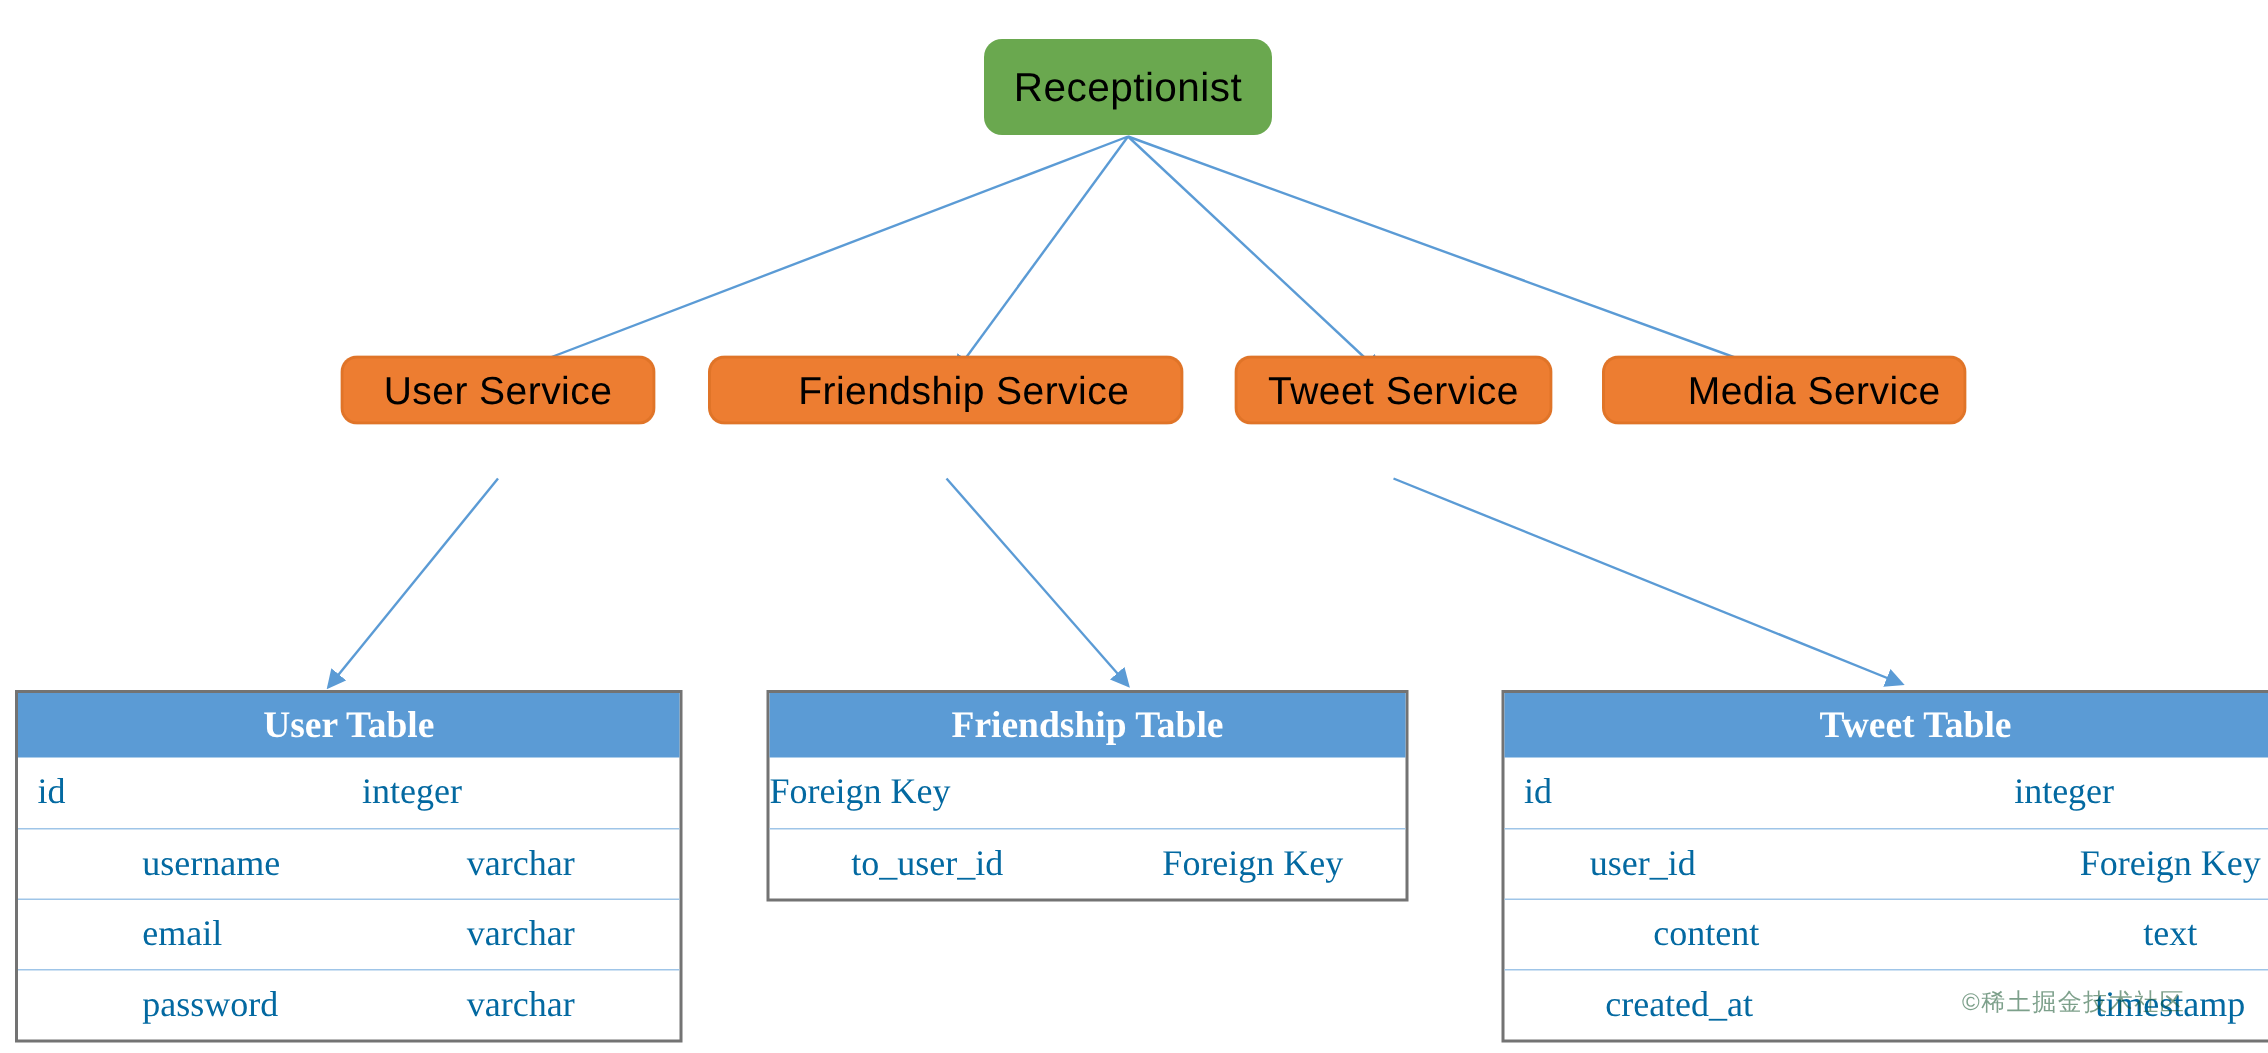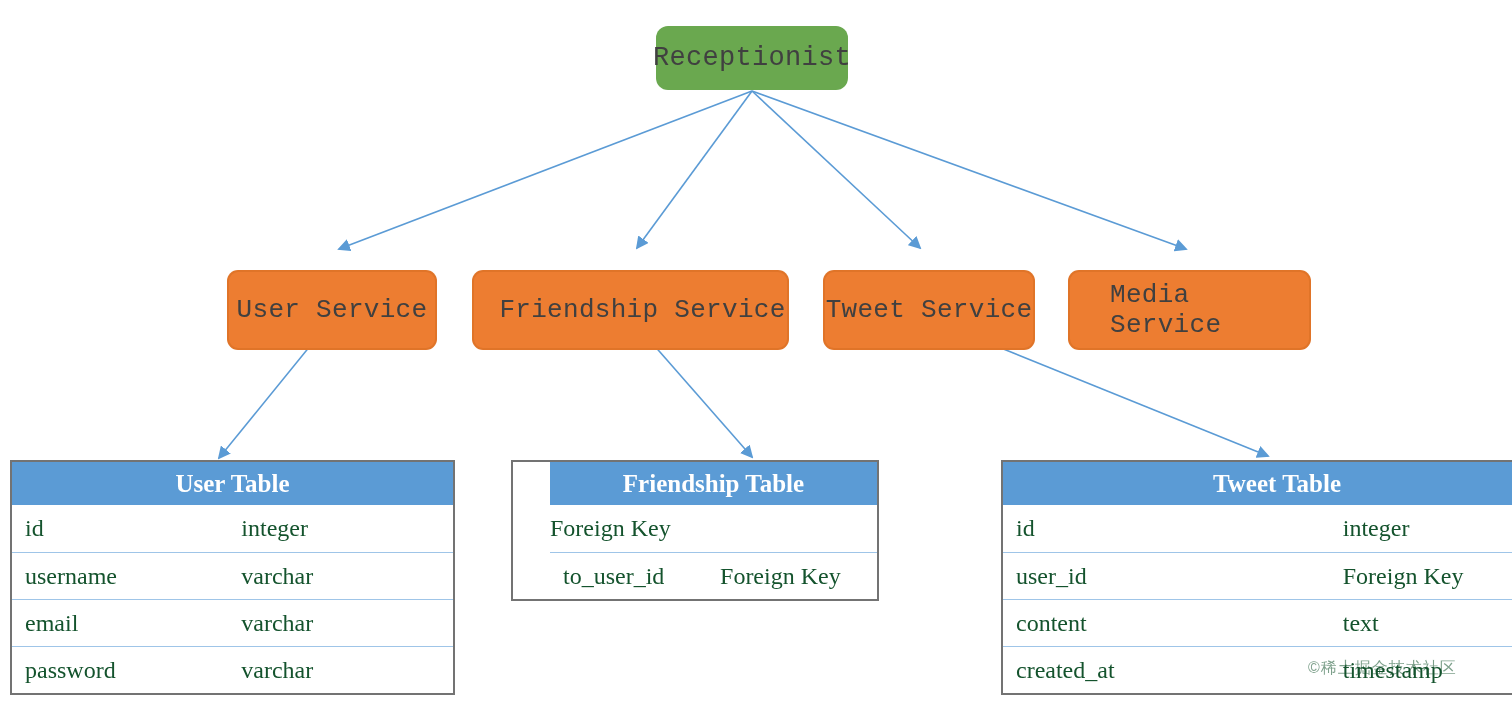--- a/index.html
+++ b/index.html
@@ -15,73 +15,72 @@
     position: absolute;
     left: 0; top: 0;
     width: 1512px; height: 702px;
     pointer-events: none;
   }
   .node {
     position: absolute;
     display: flex;
     align-items: center;
     justify-content: center;
-    color: #404040;
+    color: #000000;
     font-size: 26px;
     letter-spacing: 0.3px;
     box-sizing: border-box;
-    font-family: Liberation Mono, monospace;
   }
   .node.root {
     left: 656px; top: 26px; width: 192px; height: 64px;
     background: #6aa84f;
     border-radius: 12px;
     font-size: 27px;
   }
   .node.service {
-    top: 270px; height: 80px;
+    top: 237px; height: 46px;
     background: #ed7d31;
     border: 2px solid rgba(200, 100, 25, 0.35);
     border-radius: 11px;
   }
   .node.s1 { left: 227px;  width: 210px; }
   .node.s2 { left: 472px;  width: 317px; padding-left: 24px; }
   .node.s3 { left: 823px;  width: 212px; }
   .node.s4 { left: 1068px; width: 243px; padding-left: 40px; }
 
   .dbtable {
     position: absolute;
     top: 460px;
     box-sizing: border-box;
     border: 2px solid #737373;
     background: #ffffff;
     font-family: "Liberation Serif", serif;
   }
   .dbtable.t1 { left: 10px;   width: 445px; }
-  .dbtable.t2 { left: 511px;  width: 368px; padding-left: 37px; }
+  .dbtable.t2 { left: 511px;  width: 428px; }
   .dbtable.t3 { left: 1001px; width: 552px; }
   .thead {
     height: 43px;
     background: #5b9bd5;
     color: #ffffff;
     font-weight: bold;
     font-size: 25px;
     display: flex;
     align-items: center;
     justify-content: center;
   }
   .trow {
     height: 47px;
     display: flex;
     align-items: center;
     font-size: 24px;
-    color: #14532d;
+    color: #0369a1;
     box-sizing: border-box;
   }
-  .trow + .trow { border-top: 1px solid #9fc5e8; }
+  .trow + .trow { border-top: 1px solid #9fc5e8; justify-content: center; }
   .trow .c1 {
     padding-left: 13px;
     width: 52%;
     box-sizing: border-box;
     white-space: nowrap;
   }
   .dbtable.t3 .trow .c1 { width: 62%; }
   .trow .c2 { white-space: nowrap; }
 
   .watermark {

